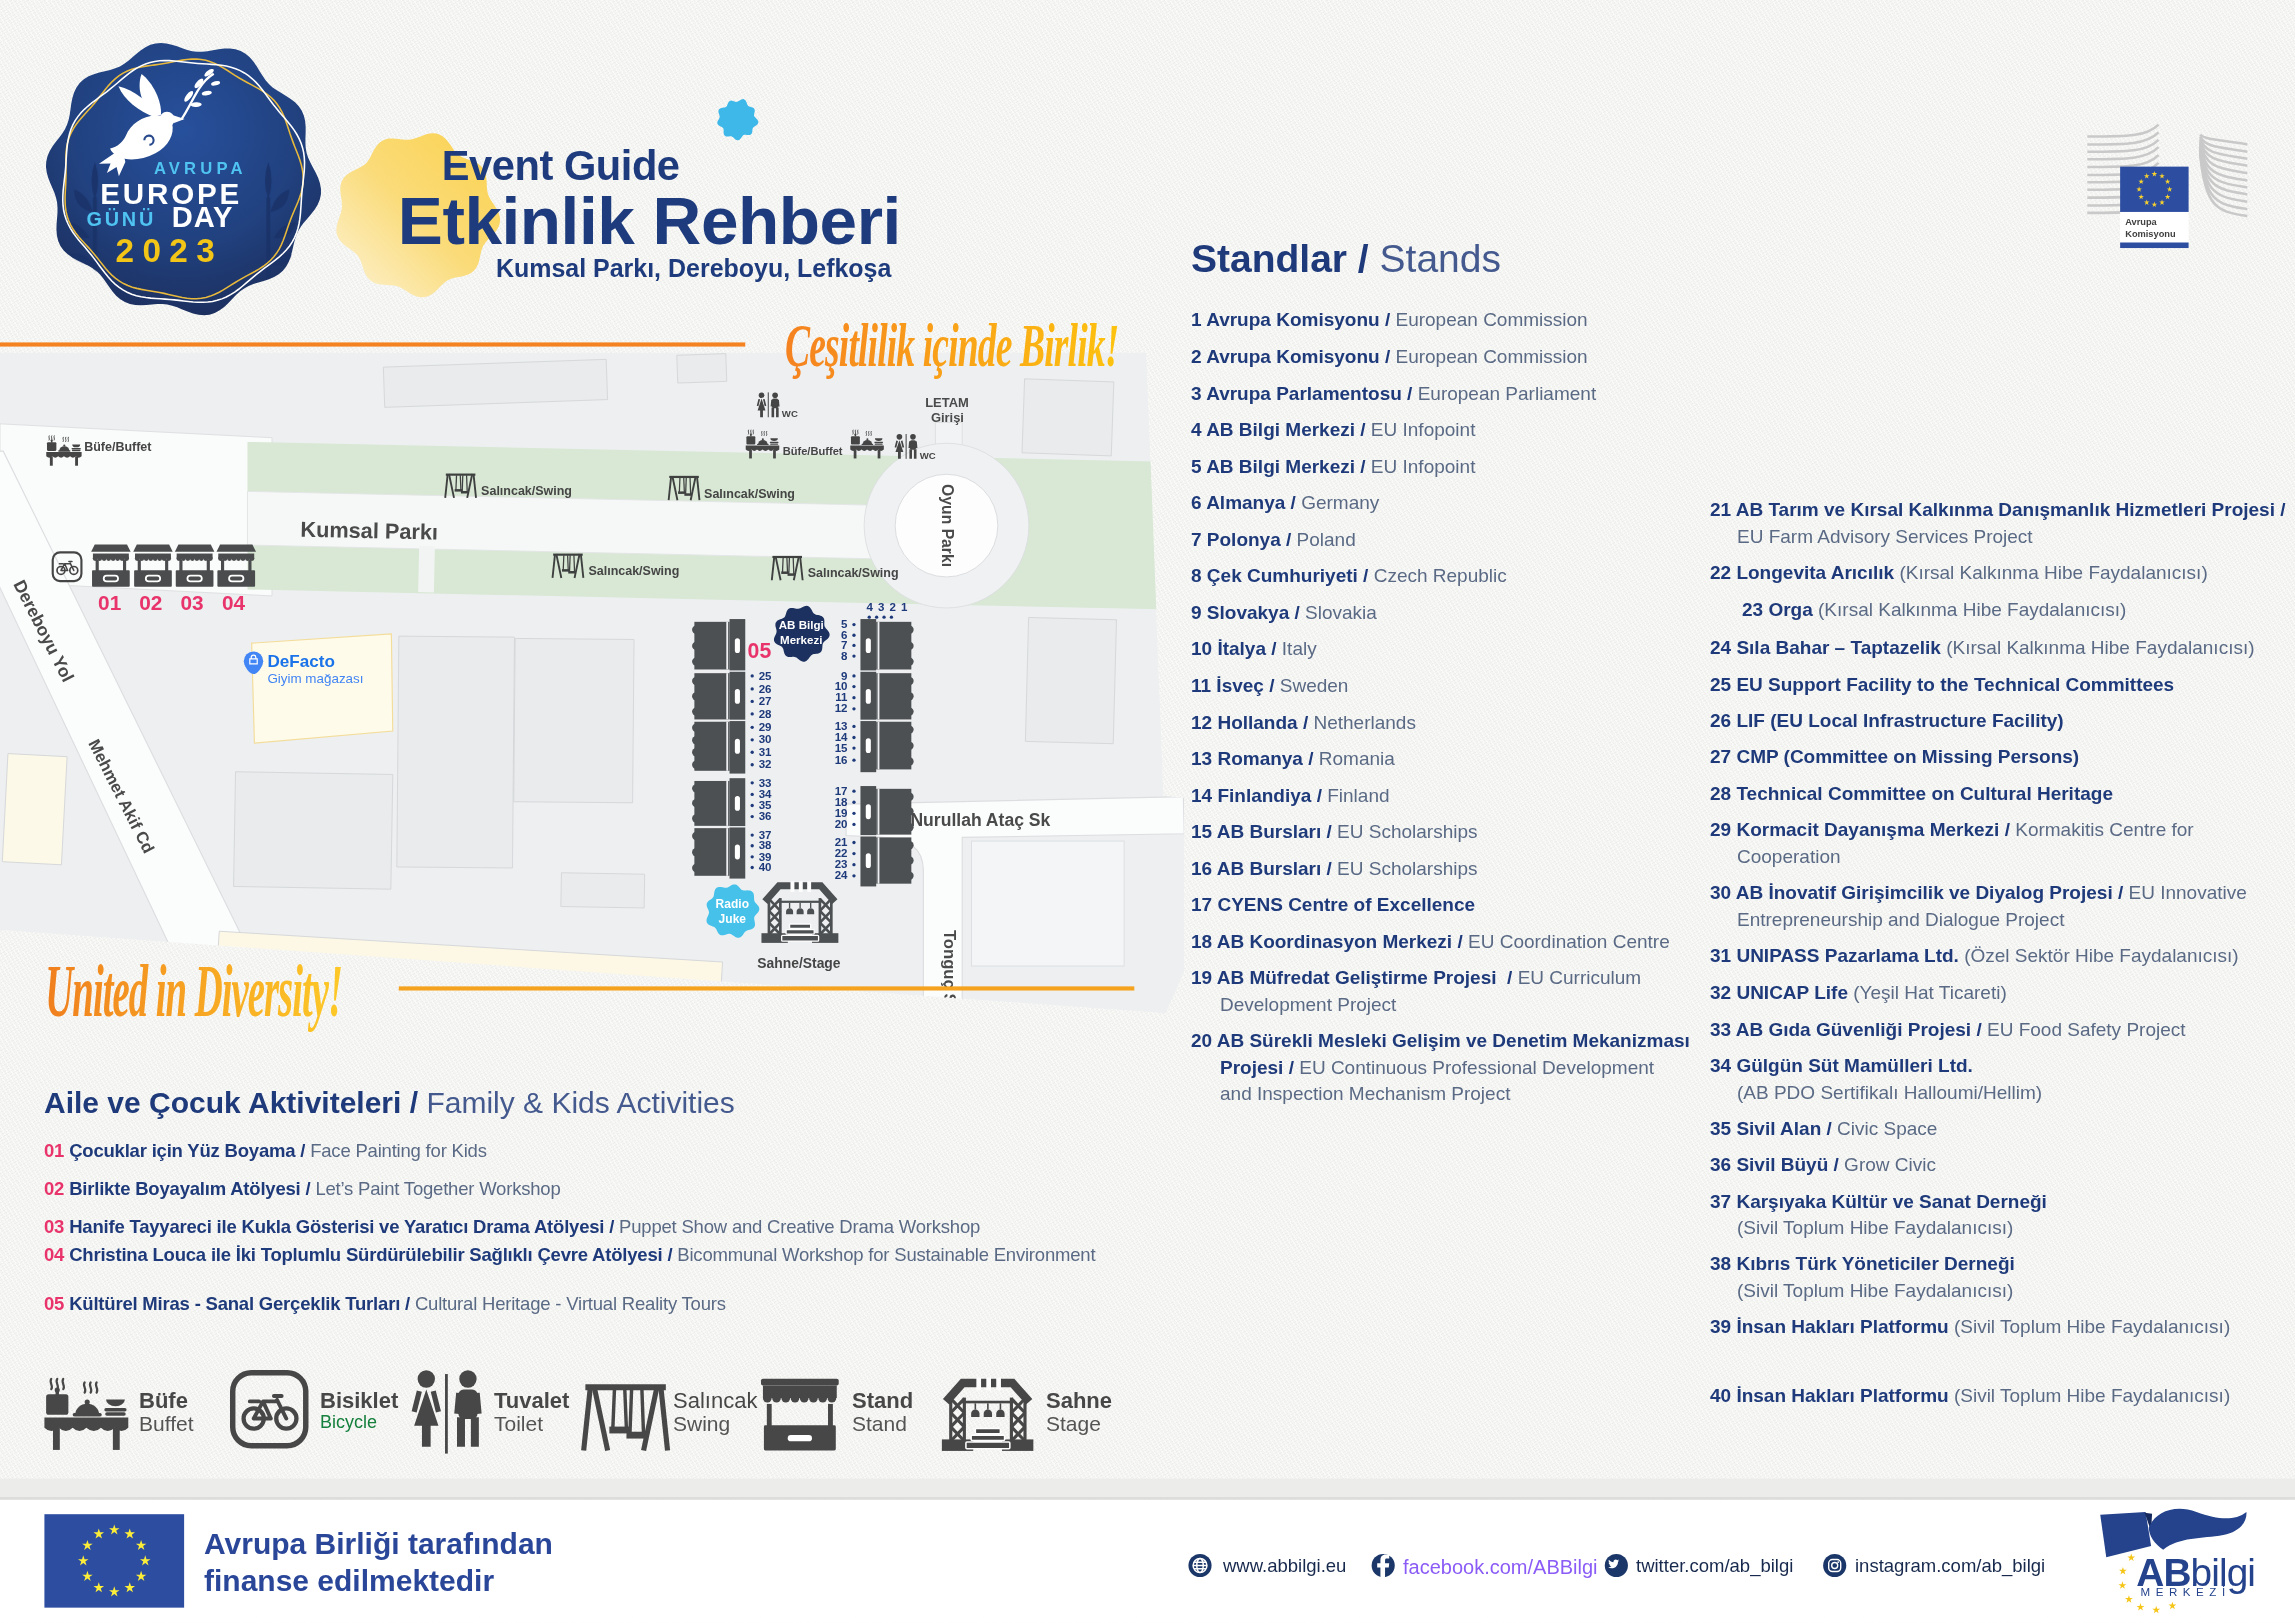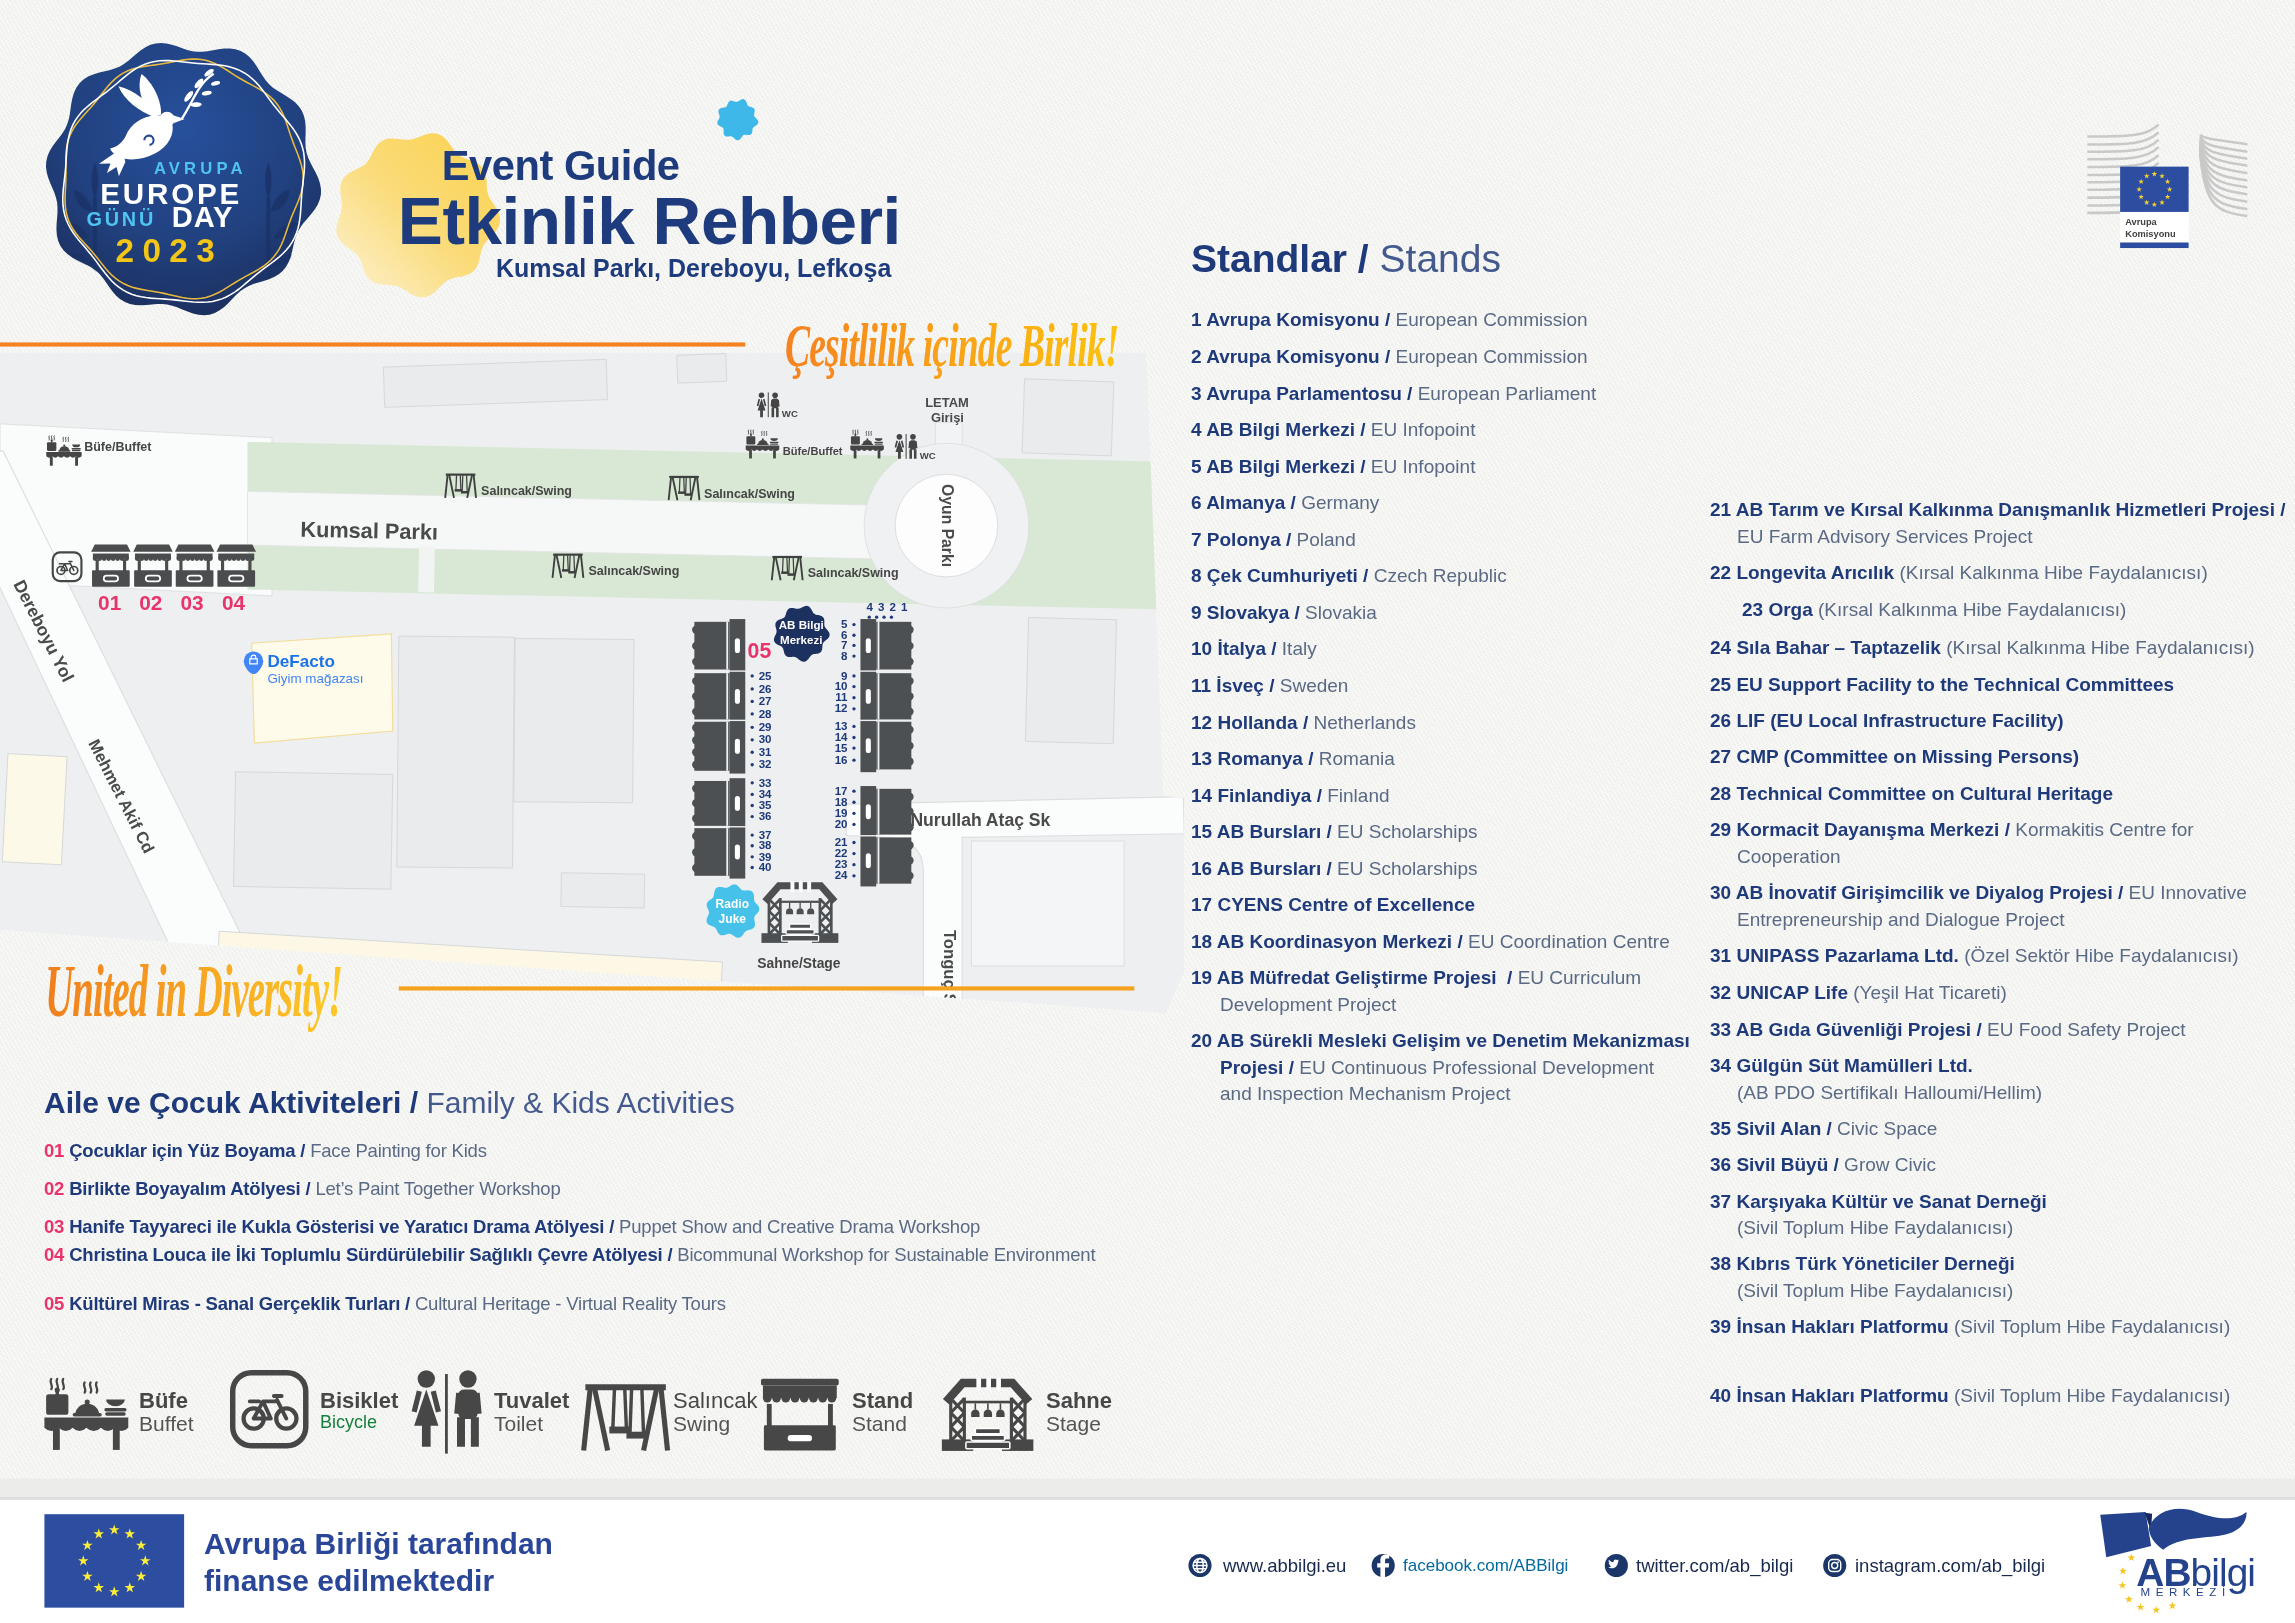--- a/index.html
+++ b/index.html
@@ -792,15 +792,15 @@
 <div class="abs" style="left:494px;top:1413px;font-size:21px;color:#545454;line-height:1">Toilet</div>
 <div class="abs" style="left:673px;top:1390px;font-size:22px;font-weight:normal;color:#474747;line-height:1">Salıncak</div>
 <div class="abs" style="left:673px;top:1413px;font-size:21px;color:#545454;line-height:1">Swing</div>
 <div class="abs" style="left:852px;top:1390px;font-size:22px;font-weight:bold;color:#474747;line-height:1">Stand</div>
 <div class="abs" style="left:852px;top:1413px;font-size:21px;color:#545454;line-height:1">Stand</div>
 <div class="abs" style="left:1046px;top:1390px;font-size:22px;font-weight:bold;color:#474747;line-height:1">Sahne</div>
 <div class="abs" style="left:1046px;top:1413px;font-size:21px;color:#545454;line-height:1">Stage</div>
 <div class="abs" style="left:204px;top:1529px;font-size:30px;font-weight:bold;color:#2a4699;line-height:1">Avrupa Birliği tarafından</div>
 <div class="abs" style="left:204px;top:1566px;font-size:30px;font-weight:bold;color:#2a4699;line-height:1">finanse edilmektedir</div>
 <div class="abs" style="left:1223px;top:1557px;font-size:18.5px;color:#17294d;line-height:1">www.abbilgi.eu</div>
-<div class="abs" style="left:1403px;top:1557px;font-size:17px;color:#0369a1;line-height:1">facebook.com/ABBilgi</div>
+<div class="abs" style="left:1403px;top:1557px;font-size:20px;color:#8b5cf6;line-height:1">facebook.com/ABBilgi</div>
 <div class="abs" style="left:1636px;top:1557px;font-size:18.5px;color:#17294d;line-height:1">twitter.com/ab_bilgi</div>
 <div class="abs" style="left:1855px;top:1557px;font-size:18.5px;color:#17294d;line-height:1">instagram.com/ab_bilgi</div>
 
 </body></html>

